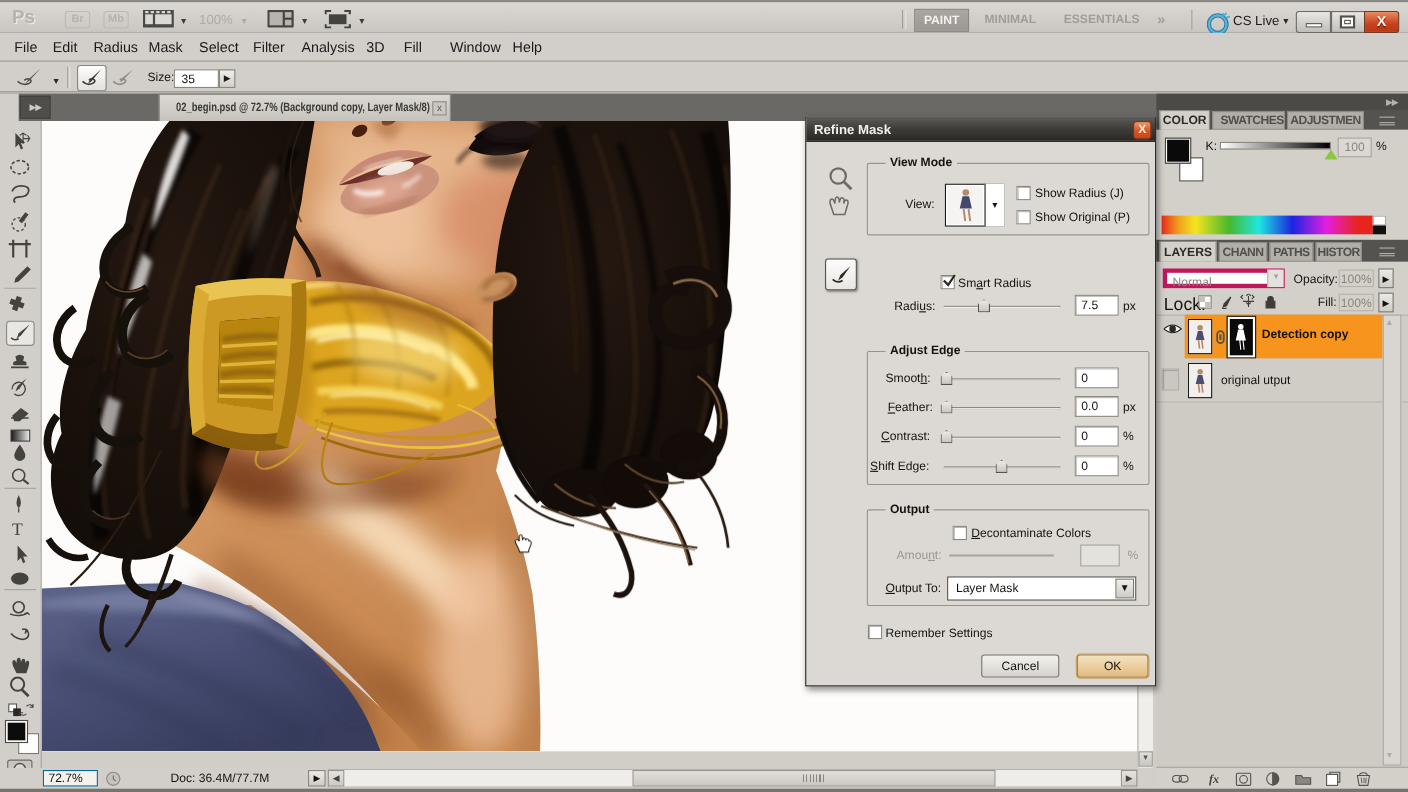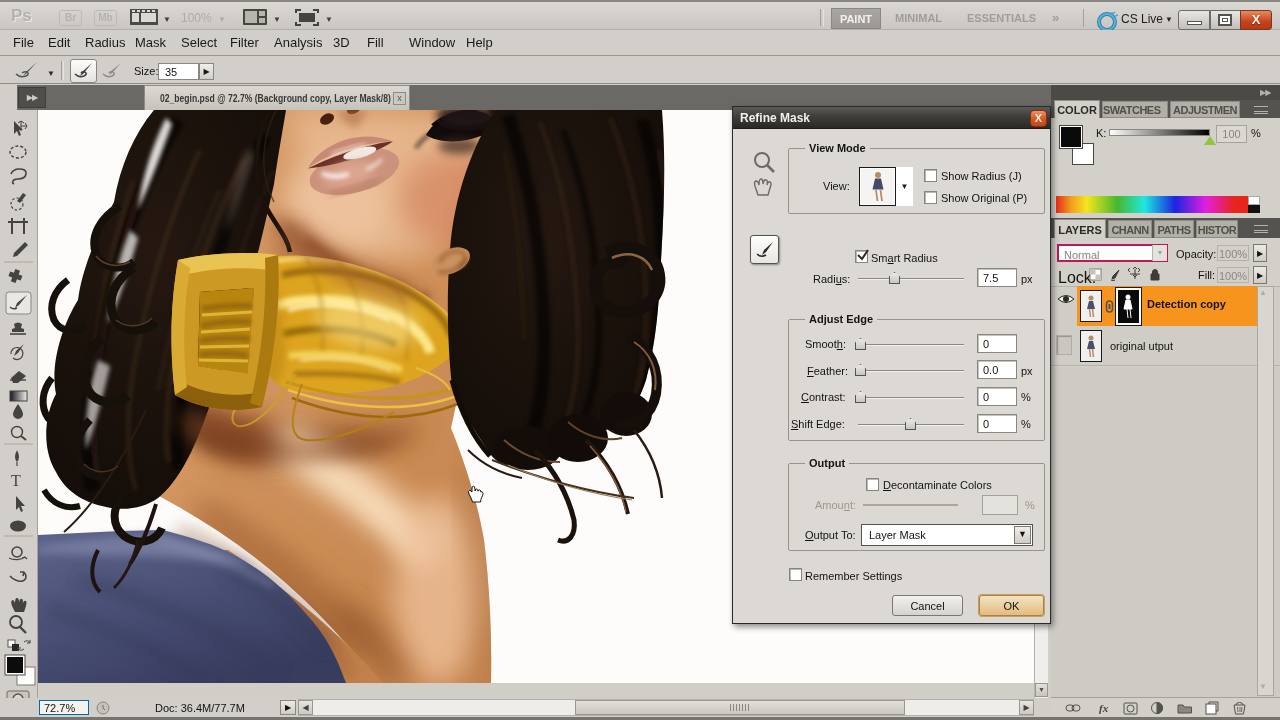--- a/index.html
+++ b/index.html
@@ -449,21 +449,21 @@
 <span class="abs" style="left:298px;top:2px;width:15px;height:15px;background:linear-gradient(#e6e4e0,#ccc9c3);border:1px solid #9a978f;color:#45433e;font-size:8px;text-align:center;padding-top:2px">◀</span>
 <span class="abs" style="left:575px;top:2px;width:330px;height:15px;background:linear-gradient(#e2dfda,#cbc8c2);border:1px solid #9a978f"></span>
 <span class="abs" style="left:730px;top:6px;width:20px;height:7px;background:repeating-linear-gradient(90deg,#8a8781 0,#8a8781 1px,transparent 1px,transparent 3px)"></span>
 <span class="abs" style="left:1019px;top:2px;width:15px;height:15px;background:linear-gradient(#e6e4e0,#ccc9c3);border:1px solid #9a978f;color:#45433e;font-size:8px;text-align:center;padding-top:2px">▶</span>
 </div>
 <div class="abs" id="panel">
 <span class="abs" style="left:0;top:0;width:229px;height:15px;background:#4b4a47"></span>
 <span class="abs" style="left:209px;top:3px;color:#b5b2ac;font-size:8px;letter-spacing:-1px">▶▶</span>
 <span class="abs" style="left:0;top:15px;width:229px;height:18px;background:#55534f"></span>
 <span class="abs" style="left:3px;top:15px;width:46px;height:18px;background:#d3d0c9;border:1px solid #8e8b85;border-bottom:none;font-size:11px;font-weight:bold;color:#2b2a27;text-align:center;padding-top:3px">COLOR</span>
-<span class="abs" style="left:51px;top:16px;width:66px;height:17px;background:#b2afa8;border:1px solid #8e8b85;font-size:11px;font-weight:bold;color:#514f4a;text-align:left;padding-top:2px;letter-spacing:-.5px">SWATCHES</span>
+<span class="abs" style="left:51px;top:16px;width:66px;height:17px;background:#b2afa8;border:1px solid #8e8b85;font-size:11px;font-weight:bold;color:#514f4a;text-align:right;padding-top:2px;letter-spacing:-.5px">SWATCHES</span>
 <span class="abs" style="left:119px;top:16px;width:70px;height:17px;background:#b2afa8;border:1px solid #8e8b85;font-size:11px;font-weight:bold;color:#514f4a;padding:2px 0 0 2px;letter-spacing:-.5px;overflow:hidden">ADJUSTMEN</span>
 <span class="abs" style="left:203px;top:21px;width:14px;height:8px;border-top:1px solid #b5b2ac;border-bottom:3px double #b5b2ac"></span>
 
 <span class="abs" style="left:0;top:33px;width:229px;height:100px;background:#d3d0c9"></span>
 <span class="abs" style="left:21px;top:58px;width:22px;height:22px;background:#fff;border:1px solid #4a4844"></span>
 <span class="abs" style="left:9px;top:41px;width:22px;height:22px;background:#0a0a0a;border:1px solid #fff;outline:1px solid #4a4844"></span>
 <span class="abs" style="left:45px;top:42px;font-size:11px;color:#14130f">K:</span>
 <span class="abs" style="left:58px;top:44px;width:101px;height:7px;background:linear-gradient(90deg,#fff,#000);border:1px solid #8a8781"></span>
 <span class="abs" style="left:153px;top:51px;width:0;height:0;border-left:6px solid transparent;border-right:6px solid transparent;border-bottom:9px solid #8ec63f"></span>
 <span class="abs" style="left:165px;top:40px;width:31px;height:18px;background:#dbd8d3;border:1px solid #a5a29b;font-size:11px;color:#8a8781;text-align:center;padding-top:2px">100</span>
@@ -473,21 +473,21 @@
 <span class="abs" style="left:197px;top:120px;width:12px;height:8px;background:#111"></span>
 
 <span class="abs" style="left:0;top:133px;width:229px;height:20px;background:#55534f"></span>
 <span class="abs" style="left:3px;top:134px;width:52px;height:19px;background:#d3d0c9;border:1px solid #8e8b85;border-bottom:none;font-size:11px;font-weight:bold;color:#2b2a27;text-align:center;padding-top:4px">LAYERS</span>
 <span class="abs" style="left:57px;top:135px;width:44px;height:18px;background:#b2afa8;border:1px solid #8e8b85;font-size:11px;font-weight:bold;color:#514f4a;text-align:center;padding-top:3px;letter-spacing:-.5px;overflow:hidden">CHANN</span>
 <span class="abs" style="left:103px;top:135px;width:40px;height:18px;background:#b2afa8;border:1px solid #8e8b85;font-size:11px;font-weight:bold;color:#514f4a;text-align:center;padding-top:3px;letter-spacing:-.5px">PATHS</span>
 <span class="abs" style="left:145px;top:135px;width:42px;height:18px;background:#b2afa8;border:1px solid #8e8b85;font-size:11px;font-weight:bold;color:#514f4a;text-align:center;padding-top:3px;letter-spacing:-.5px;overflow:hidden">HISTOR</span>
 <span class="abs" style="left:203px;top:140px;width:14px;height:8px;border-top:1px solid #b5b2ac;border-bottom:3px double #b5b2ac"></span>
 
 <span class="abs" style="left:0;top:153px;width:229px;height:464px;background:#d3d0c9"></span>
-<span class="abs" style="left:6px;top:159px;width:111px;height:18px;background:#fdfdfc;border:2px solid #be185d;font-size:11px;color:#8a8781;padding:3px 0 0 5px">Normal</span>
+<span class="abs" style="left:6px;top:159px;width:111px;height:18px;background:#fdfdfc;border:4px solid #be185d;font-size:11px;color:#8a8781;padding:3px 0 0 5px">Normal</span>
 <span class="abs" style="left:101px;top:160px;width:15px;height:16px;background:#e4e2dd;border-left:1px solid #b5b2ac;color:#a5a29b;font-size:7px;text-align:center;padding-top:4px">▼</span>
 <span class="abs" style="left:125px;top:163px;font-size:11px;color:#14130f">Opacity:</span>
 <span class="abs" style="left:166px;top:160px;width:32px;height:16px;border:1px solid #b5b2ac;font-size:11px;color:#8a8781;text-align:center;padding-top:2px">100%</span>
 <span class="abs" style="left:202px;top:159px;width:14px;height:18px;background:linear-gradient(#eceae6,#cfccc6);border:1px solid #7b7872;font-size:8px;color:#14130f;text-align:center;padding-top:4px">▶</span>
 <span class="abs" style="left:7px;top:184px;font-size:16px;color:#14130f">Lock:</span>
 <svg class="abs" style="left:38px;top:182px" width="110" height="16">
 <rect x="1" y="2" width="11" height="11" fill="#fff" stroke="#7b7872"></rect>
       <path d="M1,2 l5.5,0 0,5.5 -5.5,0 z M6.5,7.5 l5.5,0 0,5.5 -5.5,0 z" fill="#c5c2bb" stroke="none"></path>
 <path d="M30,3 L24,9 l-1,3 3,-1 z M22,13 q2,1 4,0" stroke="#3f3d3a" fill="#3f3d3a"></path>
 <path d="M46,2 l0,10 m-5,-5 l10,0 m-5,-7 l-2,2 m2,-2 l2,2 m-2,8 l-2,-2 m2,2 l2,-2 m-7,-7 l-2,2 2,2 m8,-4 l2,2 -2,2" stroke="#3f3d3a" fill="none"></path>

